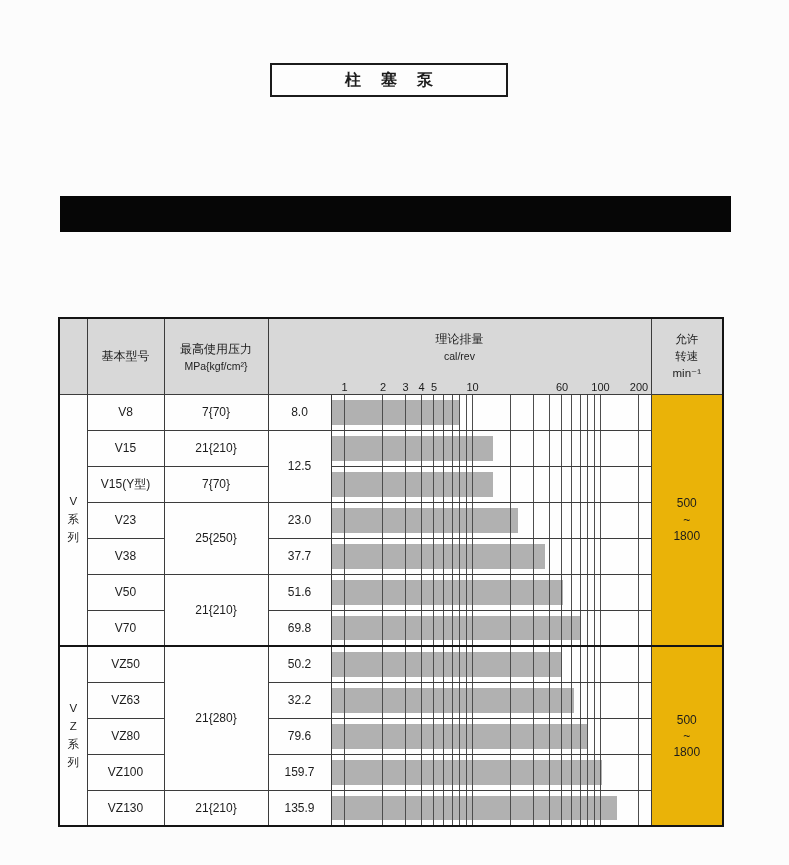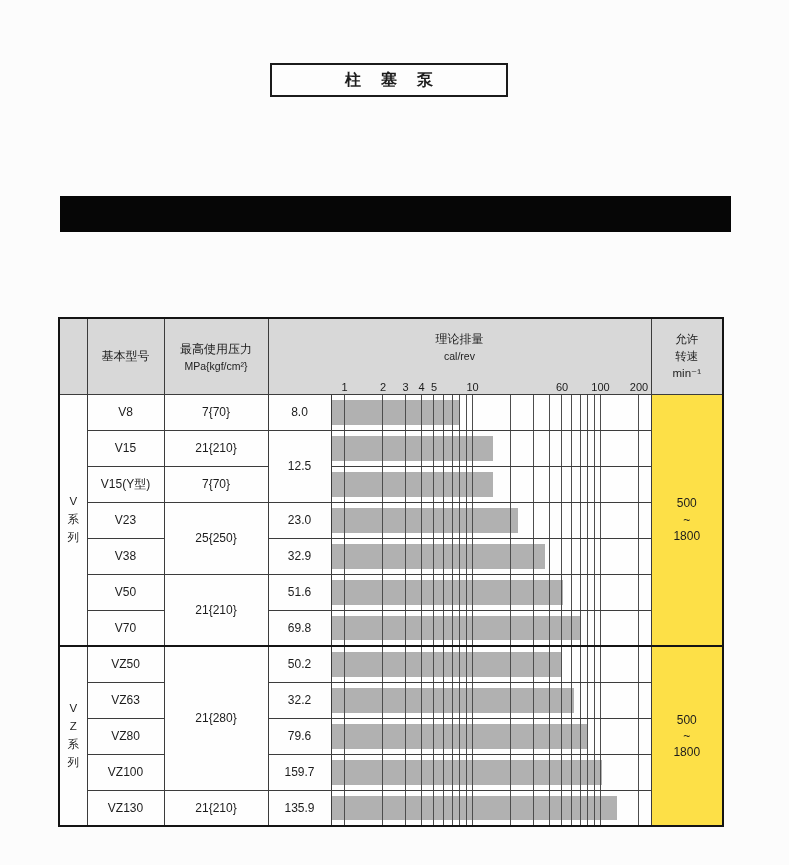--- a/index.html
+++ b/index.html
@@ -36,21 +36,21 @@
   .hdr-sub{font-size:10.5px;display:block;margin-top:2px;}
   .hdr-line{display:block;line-height:1.45;font-size:11.5px;}
   .series-cell span{display:inline-block;width:14px;line-height:1.55;font-size:11.5px;}
   .disp-chart-header{position:relative;}
   .chart-title{position:absolute;left:0;right:0;top:12px;}
   .axis-labels{position:absolute;left:64px;width:320px;bottom:1px;height:13px;}
   .axis-label{position:absolute;bottom:0;transform:translateX(-50%);font-size:11px;}
   .chart-cell{position:relative;padding:0;}
   .bar{position:absolute;left:0;top:5px;bottom:5px;background:#b1b1b1;}
   .gridline{position:absolute;top:-1px;bottom:-1px;width:1px;background:#4d4d4d;}
-  .speed-cell{font-size:11.5px;background:#fde047;}
+  .speed-cell{font-size:11.5px;background:#eab308;}
   .speed-cell span{display:block;line-height:1.35;}
   .pressure-cell,.disp-cell,.model-cell{font-size:12px;background:#fefefe;}
 </style>
 </head>
 <body>
 
 <div class="title-box">
   <span>柱塞泵</span>
 </div>
 
@@ -209,21 +209,21 @@
           <div class="gridline" style="left: 239.6px;"></div>
           <div class="gridline" style="left: 248.2px;"></div>
           <div class="gridline" style="left: 255.6px;"></div>
           <div class="gridline" style="left: 262.1px;"></div>
           <div class="gridline" style="left: 268px;"></div>
           <div class="gridline" style="left: 306.5px;"></div>
         </td>
   </tr>
   <tr>
     <td class="model-cell">V38</td>
-    <td class="disp-cell">32.9</td>
+    <td class="disp-cell">37.7</td>
     <td class="chart-cell">
           <div class="bar" style="width: 213.8px;"></div>
           <div class="gridline" style="left: 12px;"></div>
           <div class="gridline" style="left: 50.5px;"></div>
           <div class="gridline" style="left: 73.1px;"></div>
           <div class="gridline" style="left: 89.1px;"></div>
           <div class="gridline" style="left: 101.5px;"></div>
           <div class="gridline" style="left: 111.6px;"></div>
           <div class="gridline" style="left: 120.2px;"></div>
           <div class="gridline" style="left: 127.6px;"></div>

